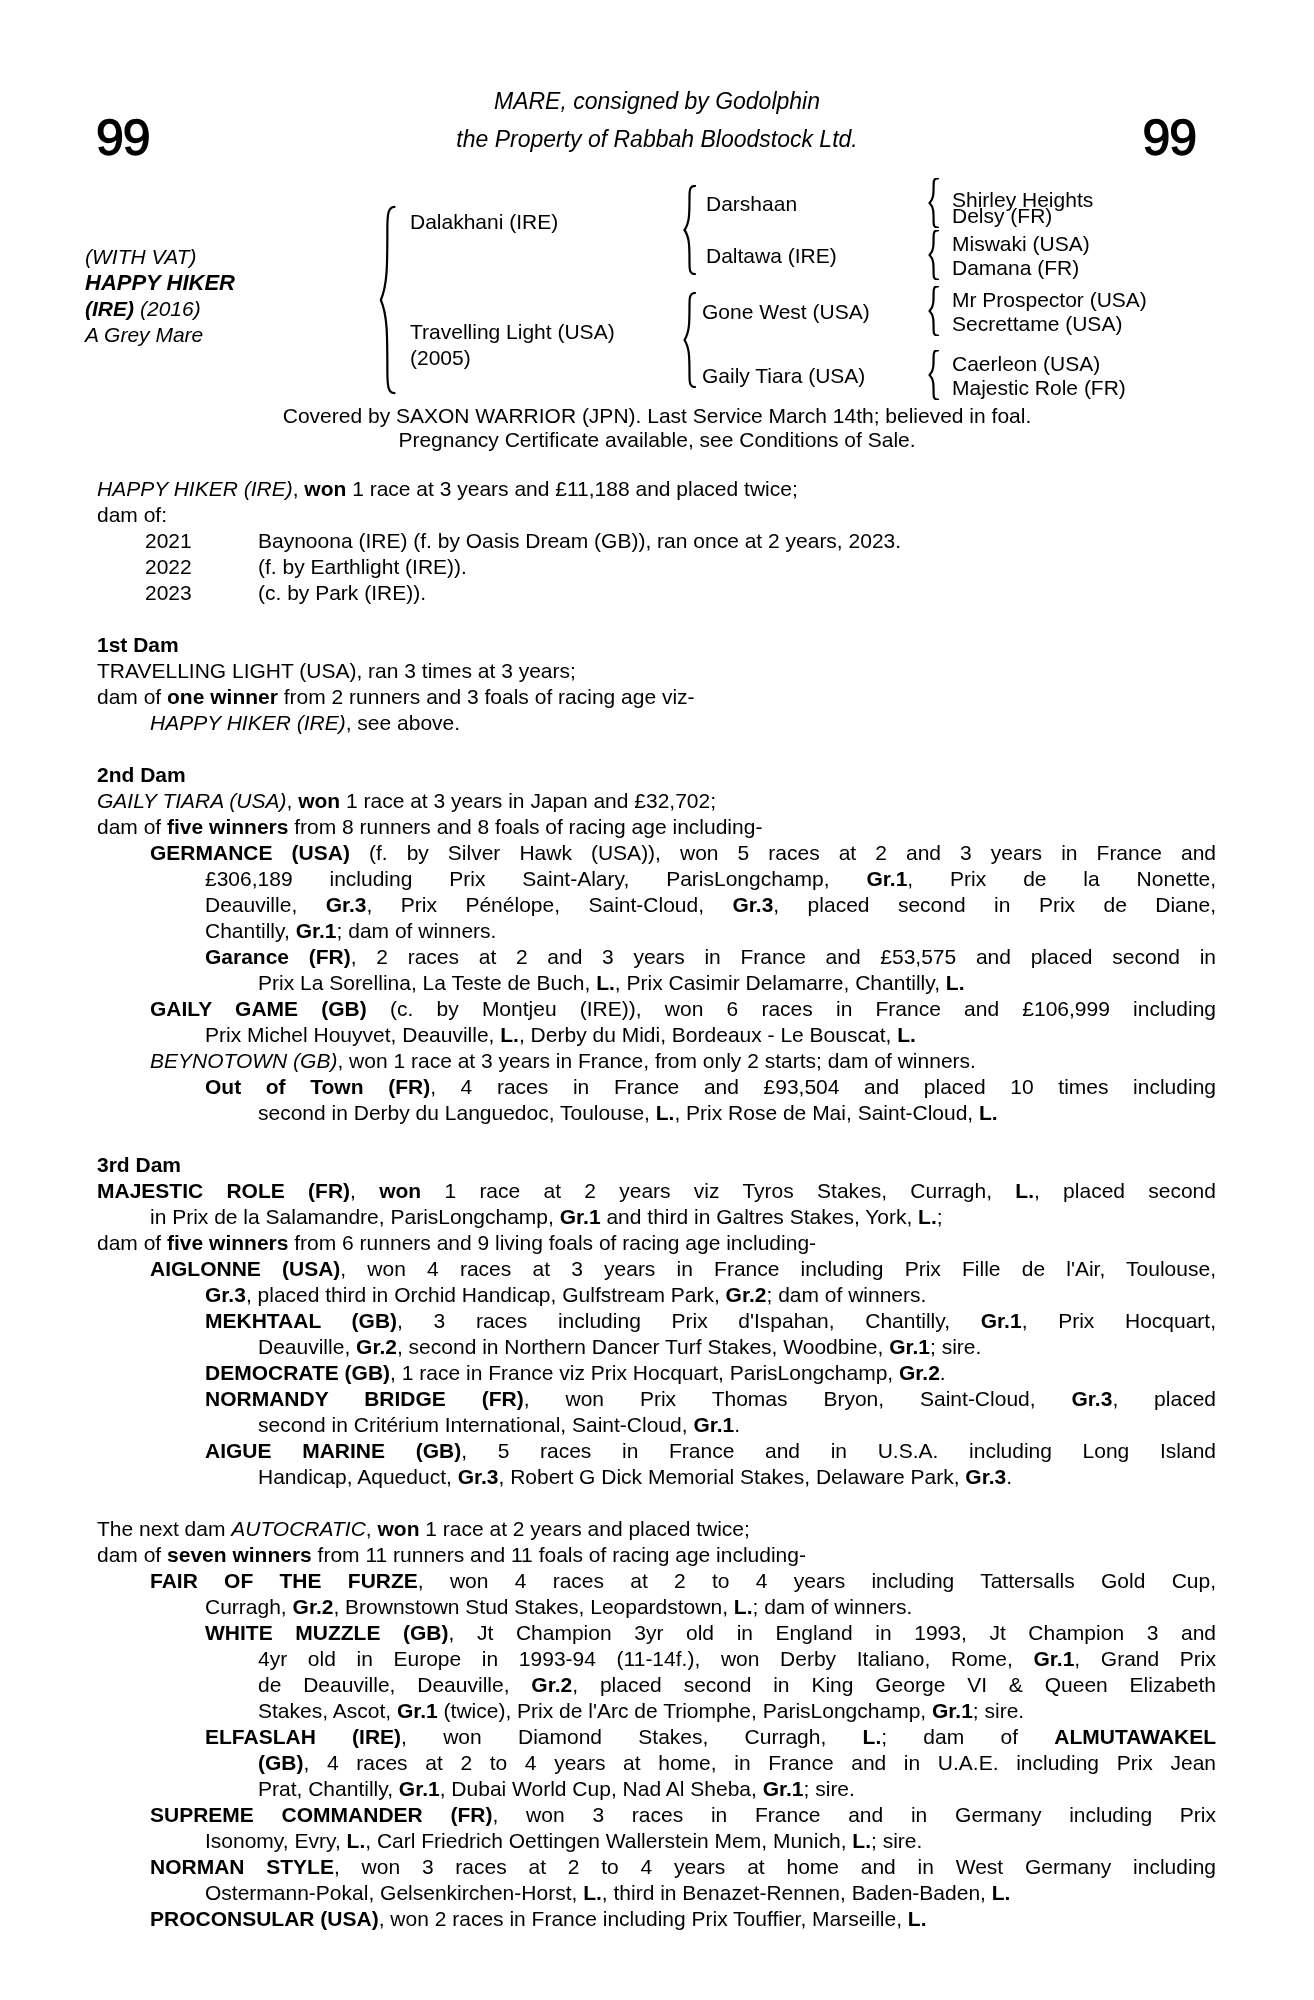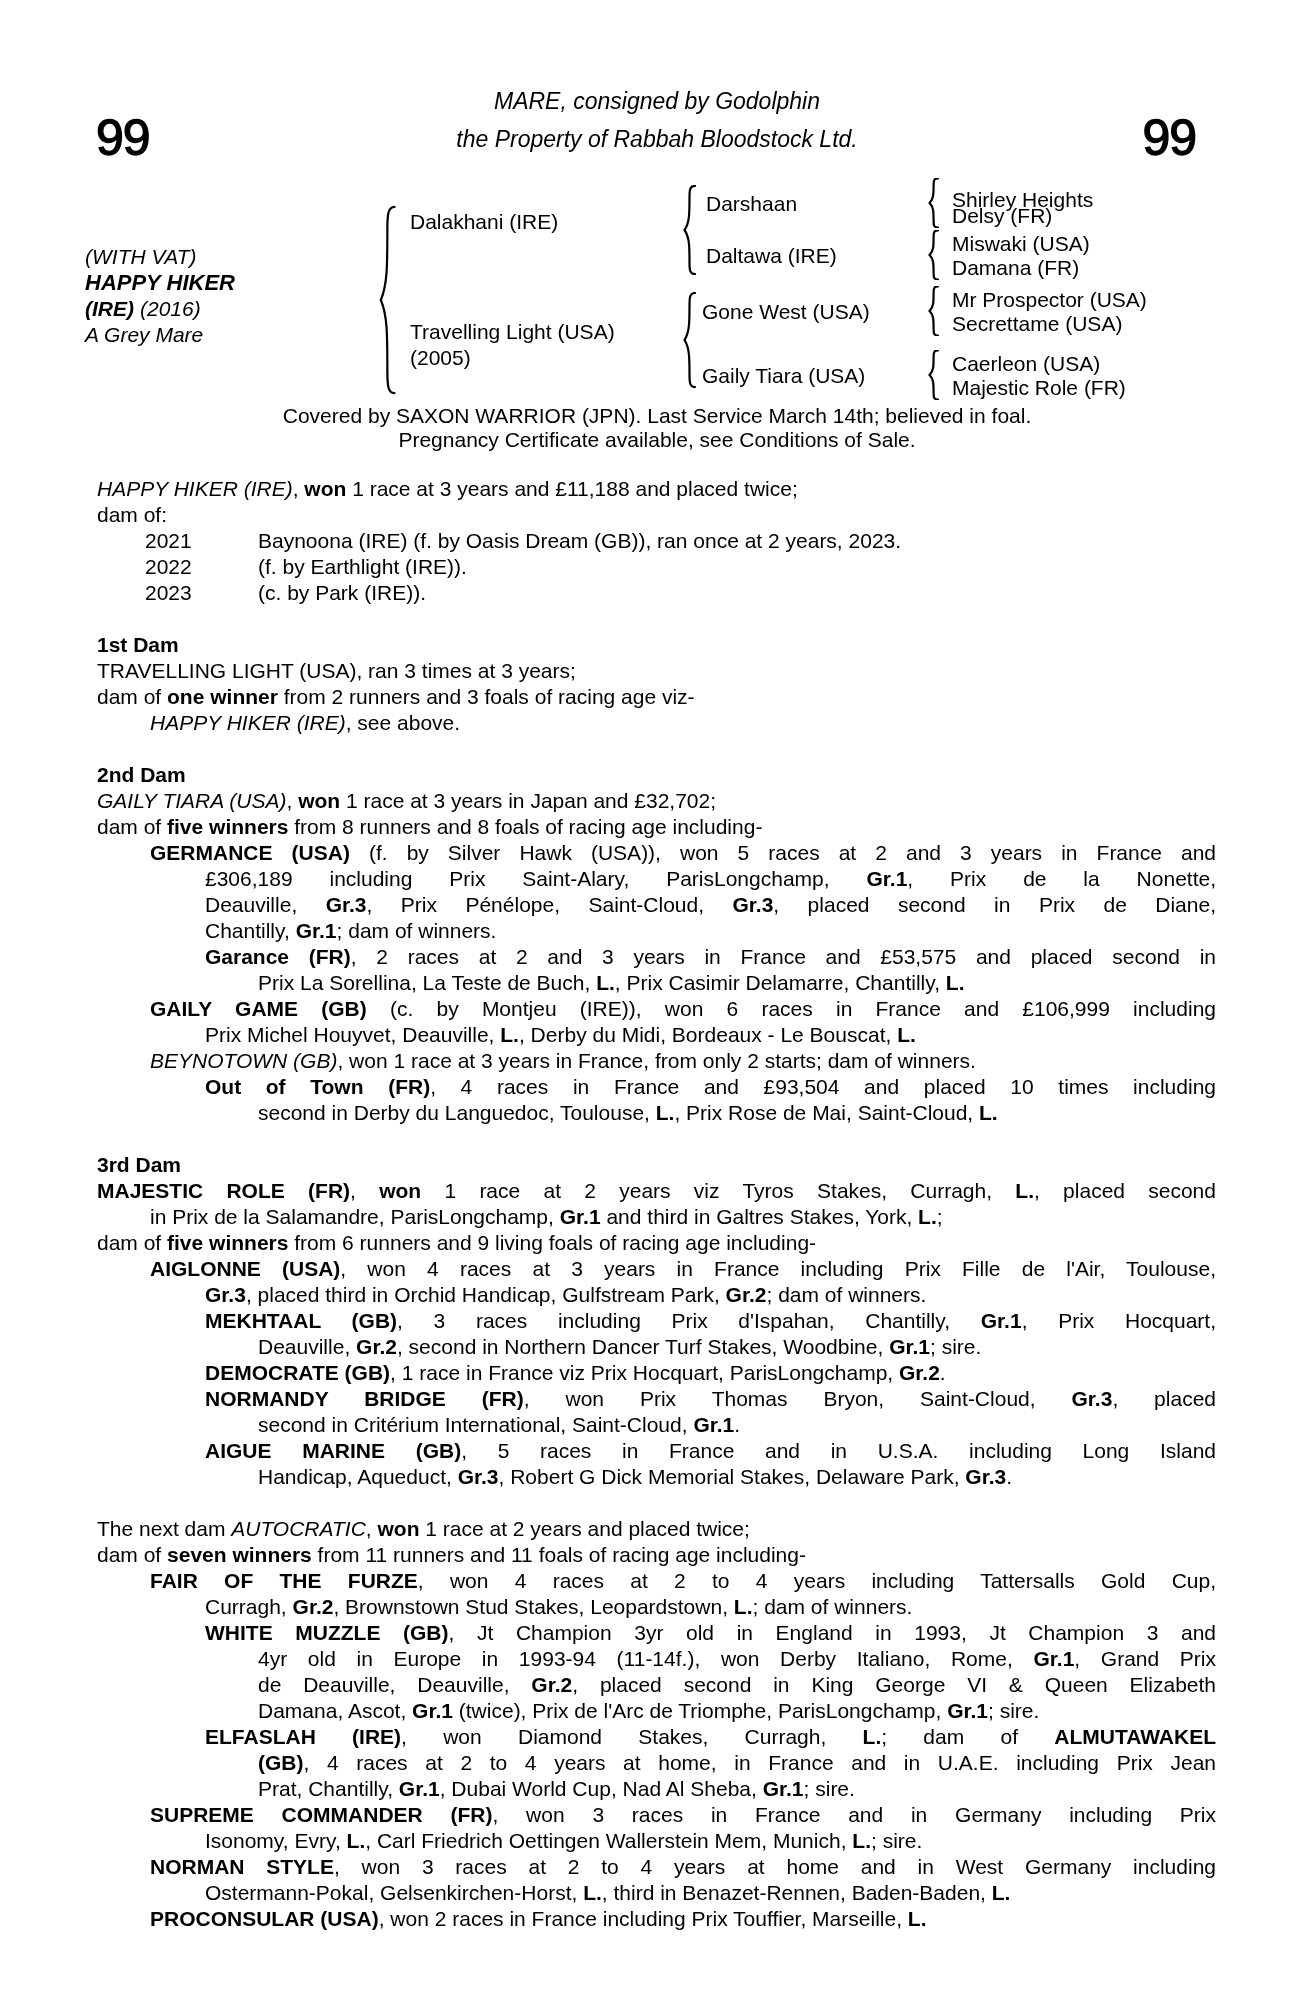--- a/index.html
+++ b/index.html
@@ -161,21 +161,21 @@
       <div class="line" style="padding-left: 161px;"><span>second in Critérium International, Saint-Cloud, </span><span class="b">Gr.1</span><span>.</span></div>
       <div class="line jl" style="padding-left: 108px;"><span class="b">AIGUE MARINE (GB)</span><span>, 5 races in France and in U.S.A. including Long Island</span></div>
       <div class="line" style="padding-left: 161px;"><span>Handicap, Aqueduct, </span><span class="b">Gr.3</span><span>, Robert G Dick Memorial Stakes, Delaware Park, </span><span class="b">Gr.3</span><span>.</span></div>
       <div class="line sec" style="padding-left: 0px;"><span>The next dam </span><span class="i">AUTOCRATIC</span><span>, </span><span class="b">won</span><span> 1 race at 2 years and placed twice;</span></div>
       <div class="line" style="padding-left: 0px;"><span>dam of </span><span class="b">seven winners</span><span> from 11 runners and 11 foals of racing age including-</span></div>
       <div class="line jl" style="padding-left: 53px;"><span class="b">FAIR OF THE FURZE</span><span>, won 4 races at 2 to 4 years including Tattersalls Gold Cup,</span></div>
       <div class="line" style="padding-left: 108px;"><span>Curragh, </span><span class="b">Gr.2</span><span>, Brownstown Stud Stakes, Leopardstown, </span><span class="b">L.</span><span>; dam of winners.</span></div>
       <div class="line jl" style="padding-left: 108px;"><span class="b">WHITE MUZZLE (GB)</span><span>, Jt Champion 3yr old in England in 1993, Jt Champion 3 and</span></div>
       <div class="line jl" style="padding-left: 161px;"><span>4yr old in Europe in 1993-94 (11-14f.), won Derby Italiano, Rome, </span><span class="b">Gr.1</span><span>, Grand Prix</span></div>
       <div class="line jl" style="padding-left: 161px;"><span>de Deauville, Deauville, </span><span class="b">Gr.2</span><span>, placed second in King George VI &amp; Queen Elizabeth</span></div>
-      <div class="line" style="padding-left: 161px;"><span>Damana, Ascot, </span><span class="b">Gr.1</span><span> (twice), Prix de l'Arc de Triomphe, ParisLongchamp, </span><span class="b">Gr.1</span><span>; sire.</span></div>
+      <div class="line" style="padding-left: 161px;"><span>Stakes, Ascot, </span><span class="b">Gr.1</span><span> (twice), Prix de l'Arc de Triomphe, ParisLongchamp, </span><span class="b">Gr.1</span><span>; sire.</span></div>
       <div class="line jl" style="padding-left: 108px;"><span class="b">ELFASLAH (IRE)</span><span>, won Diamond Stakes, Curragh, </span><span class="b">L.</span><span>; dam of </span><span class="b">ALMUTAWAKEL</span></div>
       <div class="line jl" style="padding-left: 161px;"><span class="b">(GB)</span><span>, 4 races at 2 to 4 years at home, in France and in U.A.E. including Prix Jean</span></div>
       <div class="line" style="padding-left: 161px;"><span>Prat, Chantilly, </span><span class="b">Gr.1</span><span>, Dubai World Cup, Nad Al Sheba, </span><span class="b">Gr.1</span><span>; sire.</span></div>
       <div class="line jl" style="padding-left: 53px;"><span class="b">SUPREME COMMANDER (FR)</span><span>, won 3 races in France and in Germany including Prix</span></div>
       <div class="line" style="padding-left: 108px;"><span>Isonomy, Evry, </span><span class="b">L.</span><span>, Carl Friedrich Oettingen Wallerstein Mem, Munich, </span><span class="b">L.</span><span>; sire.</span></div>
       <div class="line jl" style="padding-left: 53px;"><span class="b">NORMAN STYLE</span><span>, won 3 races at 2 to 4 years at home and in West Germany including</span></div>
       <div class="line" style="padding-left: 108px;"><span>Ostermann-Pokal, Gelsenkirchen-Horst, </span><span class="b">L.</span><span>, third in Benazet-Rennen, Baden-Baden, </span><span class="b">L.</span></div>
       <div class="line" style="padding-left: 53px;"><span class="b">PROCONSULAR (USA)</span><span>, won 2 races in France including Prix Touffier, Marseille, </span><span class="b">L.</span></div>
     </div>
 

